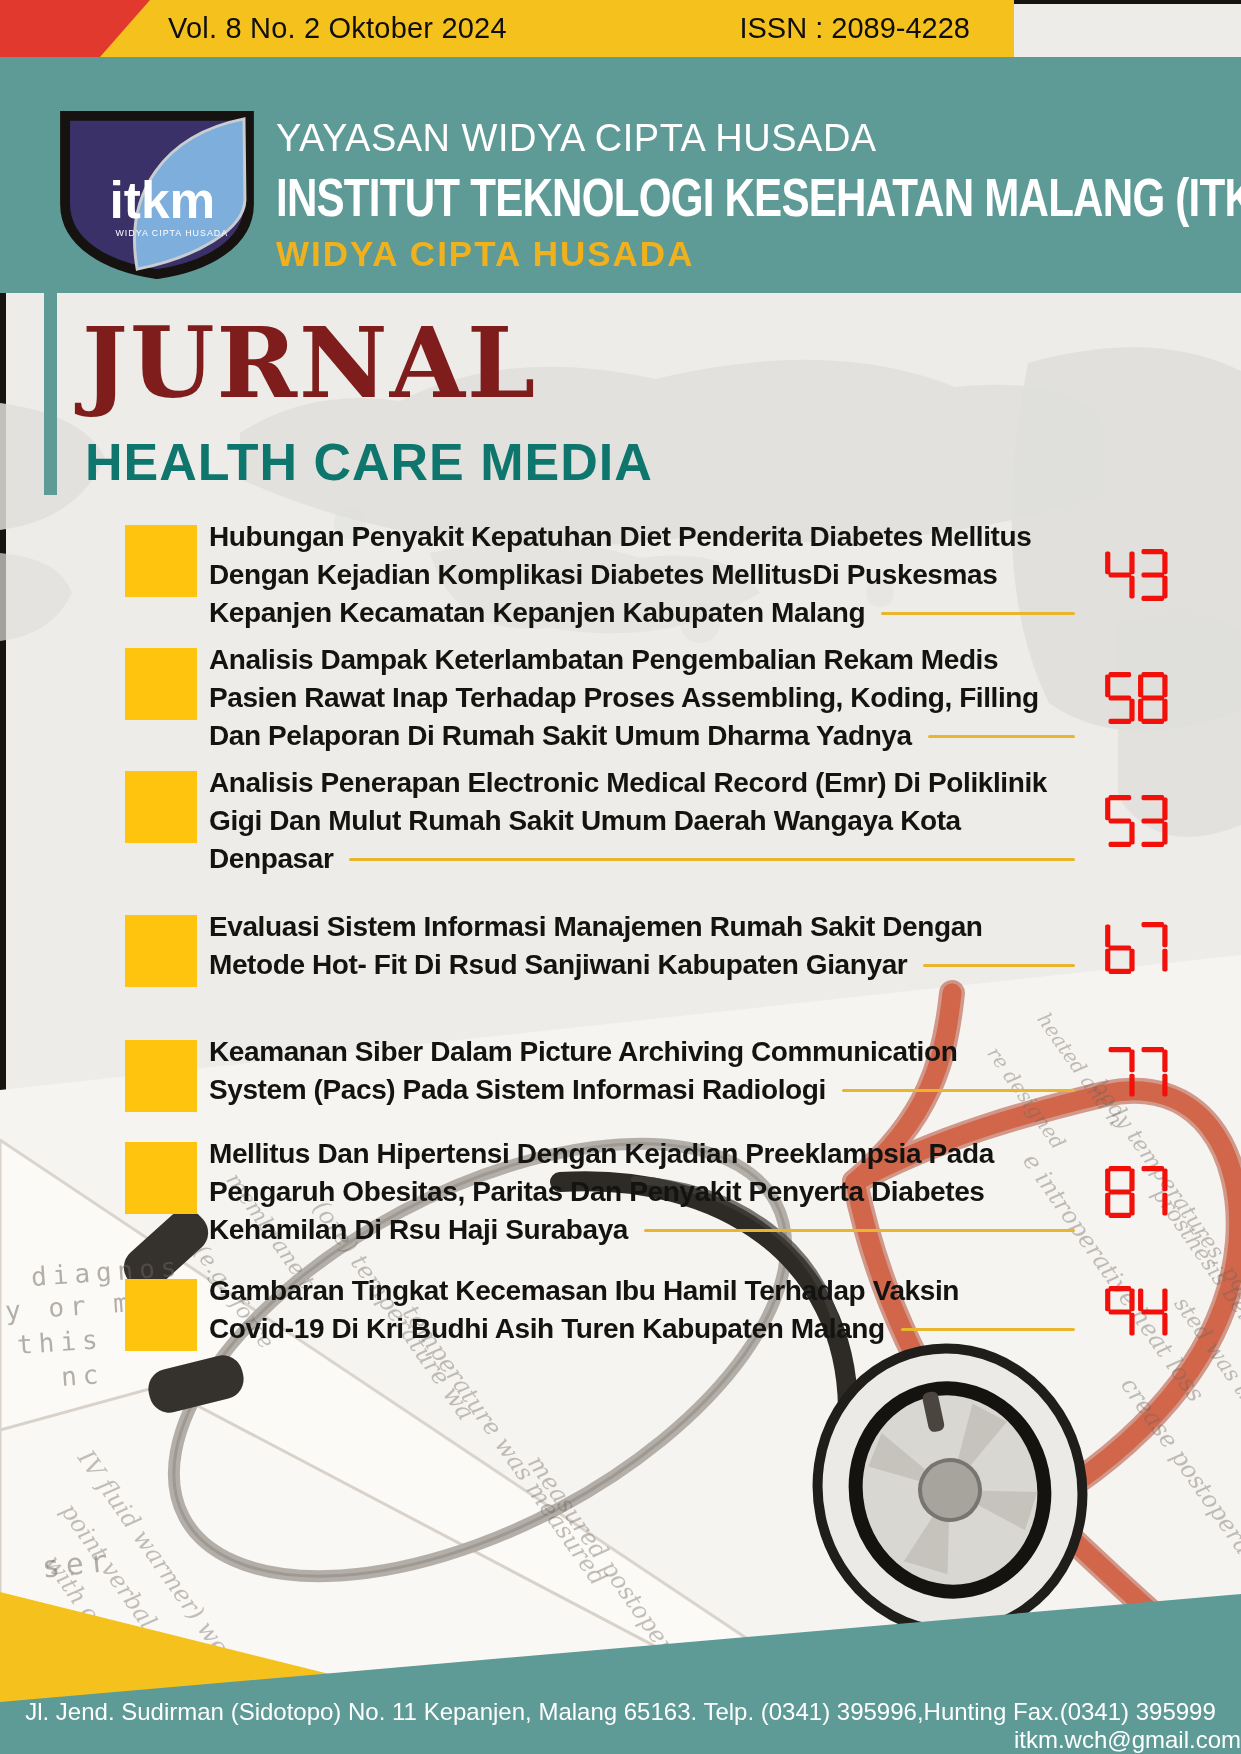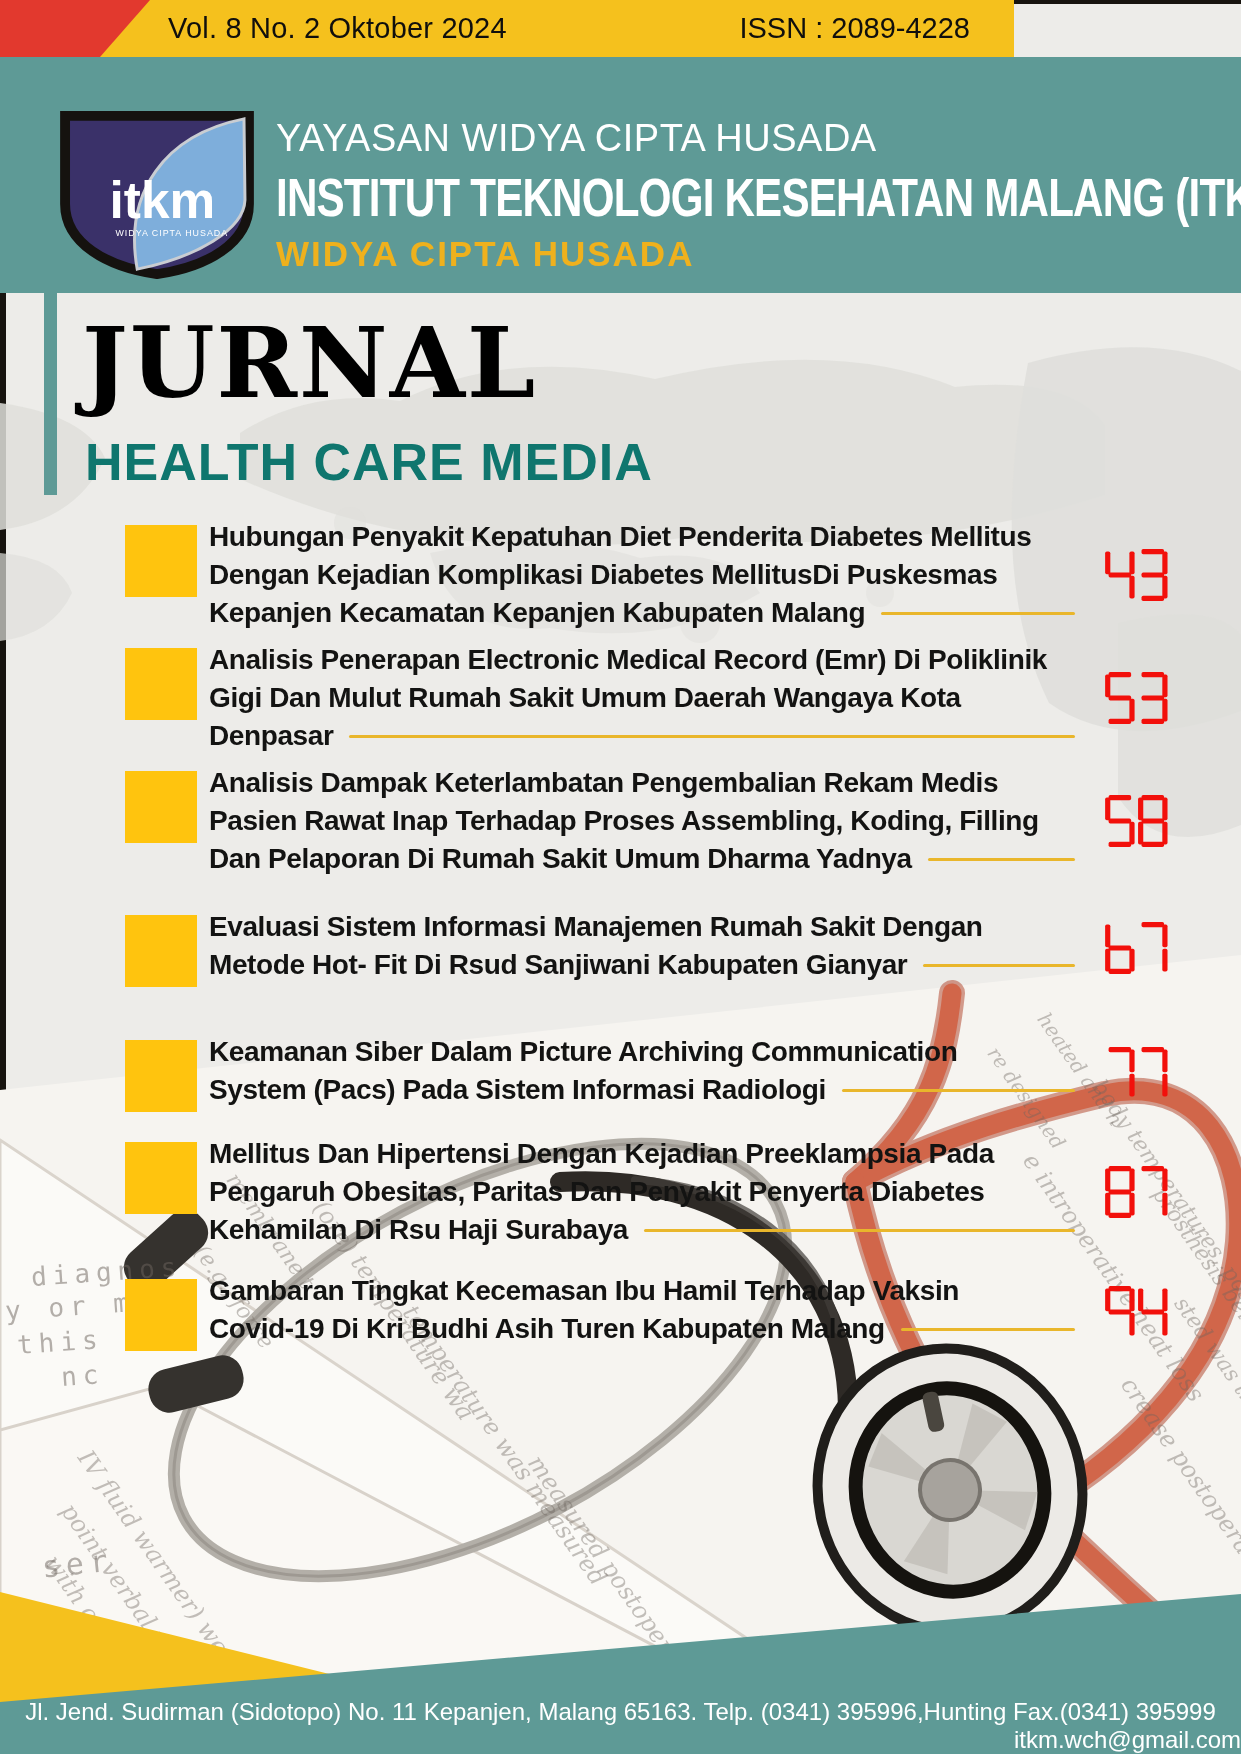--- a/index.html
+++ b/index.html
@@ -27,21 +27,21 @@
   .head-sub{font-size:35px;color:#EFB11D;font-weight:700;letter-spacing:2px;margin-top:6px;}
   
   .bg-map{position:absolute;left:0;top:293px;width:1241px;height:800px;z-index:1;}
   .photo-layer{position:absolute;left:0;top:0;width:1241px;height:1754px;z-index:2;}
   .frag{position:absolute;color:#6d655e;opacity:.4;white-space:nowrap;z-index:3;}
   .frag.hand{font-family:"DejaVu Serif", serif;font-style:italic;}
   .frag.mono{font-family:"DejaVu Sans Mono", monospace;letter-spacing:6px;opacity:.5;}
   
   .title-bar{position:absolute;left:44px;top:293px;width:13px;height:202px;background:#5E9A96;z-index:4;}
   .jurnal{position:absolute;left:82px;top:310px;font-family:"DejaVu Serif", serif;font-weight:700;
-    font-size:97px;line-height:1.1;color:#000000;letter-spacing:2px;z-index:4;}
+    font-size:97px;line-height:1.1;color:#7f1d1d;letter-spacing:2px;z-index:4;}
   .hcm{position:absolute;left:85px;top:432px;font-size:52px;font-weight:700;color:#0f766e;
     letter-spacing:1px;z-index:4;white-space:nowrap;}
   
   .toc{position:absolute;left:125px;top:518px;width:1046px;z-index:5;}
   .entry{display:flex;align-items:flex-start;}
   .entry:nth-child(1){margin-bottom:9px;}
   .entry:nth-child(2){margin-bottom:9px;}
   .entry:nth-child(3){margin-bottom:30px;}
   .entry:nth-child(4){margin-bottom:46px;}
   .entry:nth-child(5){margin-bottom:23px;}
@@ -194,65 +194,65 @@
             <rect x="66" y="3" width="6" height="26" rx="2" fill="currentColor"></rect>
             <rect x="66" y="31" width="6" height="26" rx="2" fill="currentColor"></rect>
             <rect x="42" y="54" width="26" height="6" rx="2" fill="currentColor"></rect>
             <rect x="42" y="27" width="26" height="6" rx="2" fill="currentColor"></rect>
           </svg>
         </div>
       </div>
       <div class="entry">
         <div class="bullet"></div>
         <div class="titles">
-          <div class="line"><span>Analisis Penerapan Electronic Medical Record (Emr) Di Poliklinik</span></div>
-          <div class="line"><span>Gigi Dan Mulut Rumah Sakit Umum Daerah Wangaya Kota</span></div>
-          <div class="line last">
-            <span>Denpasar</span>
-            <span class="leader"></span>
-          </div>
-        </div>
-        <div class="pagecol">
-          <svg viewBox="0 0 76 60" width="66.12" height="52">
-            <rect x="4" y="0" width="26" height="6" rx="2" fill="currentColor"></rect>
-            <rect x="28" y="31" width="6" height="26" rx="2" fill="currentColor"></rect>
-            <rect x="4" y="54" width="26" height="6" rx="2" fill="currentColor"></rect>
-            <rect x="0" y="3" width="6" height="26" rx="2" fill="currentColor"></rect>
-            <rect x="4" y="27" width="26" height="6" rx="2" fill="currentColor"></rect>
-            <rect x="42" y="0" width="26" height="6" rx="2" fill="currentColor"></rect>
-            <rect x="66" y="3" width="6" height="26" rx="2" fill="currentColor"></rect>
-            <rect x="66" y="31" width="6" height="26" rx="2" fill="currentColor"></rect>
-            <rect x="42" y="54" width="26" height="6" rx="2" fill="currentColor"></rect>
-            <rect x="42" y="27" width="26" height="6" rx="2" fill="currentColor"></rect>
-          </svg>
-        </div>
-      </div>
-      <div class="entry">
-        <div class="bullet"></div>
-        <div class="titles">
           <div class="line"><span>Analisis Dampak Keterlambatan Pengembalian Rekam Medis</span></div>
           <div class="line"><span>Pasien Rawat Inap Terhadap Proses Assembling, Koding, Filling</span></div>
           <div class="line last">
             <span>Dan Pelaporan Di Rumah Sakit Umum Dharma Yadnya</span>
             <span class="leader"></span>
           </div>
         </div>
         <div class="pagecol">
           <svg viewBox="0 0 76 60" width="66.12" height="52">
             <rect x="4" y="0" width="26" height="6" rx="2" fill="currentColor"></rect>
             <rect x="28" y="31" width="6" height="26" rx="2" fill="currentColor"></rect>
             <rect x="4" y="54" width="26" height="6" rx="2" fill="currentColor"></rect>
             <rect x="0" y="3" width="6" height="26" rx="2" fill="currentColor"></rect>
             <rect x="4" y="27" width="26" height="6" rx="2" fill="currentColor"></rect>
             <rect x="42" y="0" width="26" height="6" rx="2" fill="currentColor"></rect>
             <rect x="66" y="3" width="6" height="26" rx="2" fill="currentColor"></rect>
             <rect x="66" y="31" width="6" height="26" rx="2" fill="currentColor"></rect>
             <rect x="42" y="54" width="26" height="6" rx="2" fill="currentColor"></rect>
             <rect x="38" y="31" width="6" height="26" rx="2" fill="currentColor"></rect>
             <rect x="38" y="3" width="6" height="26" rx="2" fill="currentColor"></rect>
+            <rect x="42" y="27" width="26" height="6" rx="2" fill="currentColor"></rect>
+          </svg>
+        </div>
+      </div>
+      <div class="entry">
+        <div class="bullet"></div>
+        <div class="titles">
+          <div class="line"><span>Analisis Penerapan Electronic Medical Record (Emr) Di Poliklinik</span></div>
+          <div class="line"><span>Gigi Dan Mulut Rumah Sakit Umum Daerah Wangaya Kota</span></div>
+          <div class="line last">
+            <span>Denpasar</span>
+            <span class="leader"></span>
+          </div>
+        </div>
+        <div class="pagecol">
+          <svg viewBox="0 0 76 60" width="66.12" height="52">
+            <rect x="4" y="0" width="26" height="6" rx="2" fill="currentColor"></rect>
+            <rect x="28" y="31" width="6" height="26" rx="2" fill="currentColor"></rect>
+            <rect x="4" y="54" width="26" height="6" rx="2" fill="currentColor"></rect>
+            <rect x="0" y="3" width="6" height="26" rx="2" fill="currentColor"></rect>
+            <rect x="4" y="27" width="26" height="6" rx="2" fill="currentColor"></rect>
+            <rect x="42" y="0" width="26" height="6" rx="2" fill="currentColor"></rect>
+            <rect x="66" y="3" width="6" height="26" rx="2" fill="currentColor"></rect>
+            <rect x="66" y="31" width="6" height="26" rx="2" fill="currentColor"></rect>
+            <rect x="42" y="54" width="26" height="6" rx="2" fill="currentColor"></rect>
             <rect x="42" y="27" width="26" height="6" rx="2" fill="currentColor"></rect>
           </svg>
         </div>
       </div>
       <div class="entry">
         <div class="bullet"></div>
         <div class="titles">
           <div class="line"><span>Evaluasi Sistem Informasi Manajemen Rumah Sakit Dengan</span></div>
           <div class="line last">
             <span>Metode Hot- Fit Di Rsud Sanjiwani Kabupaten Gianyar</span>

